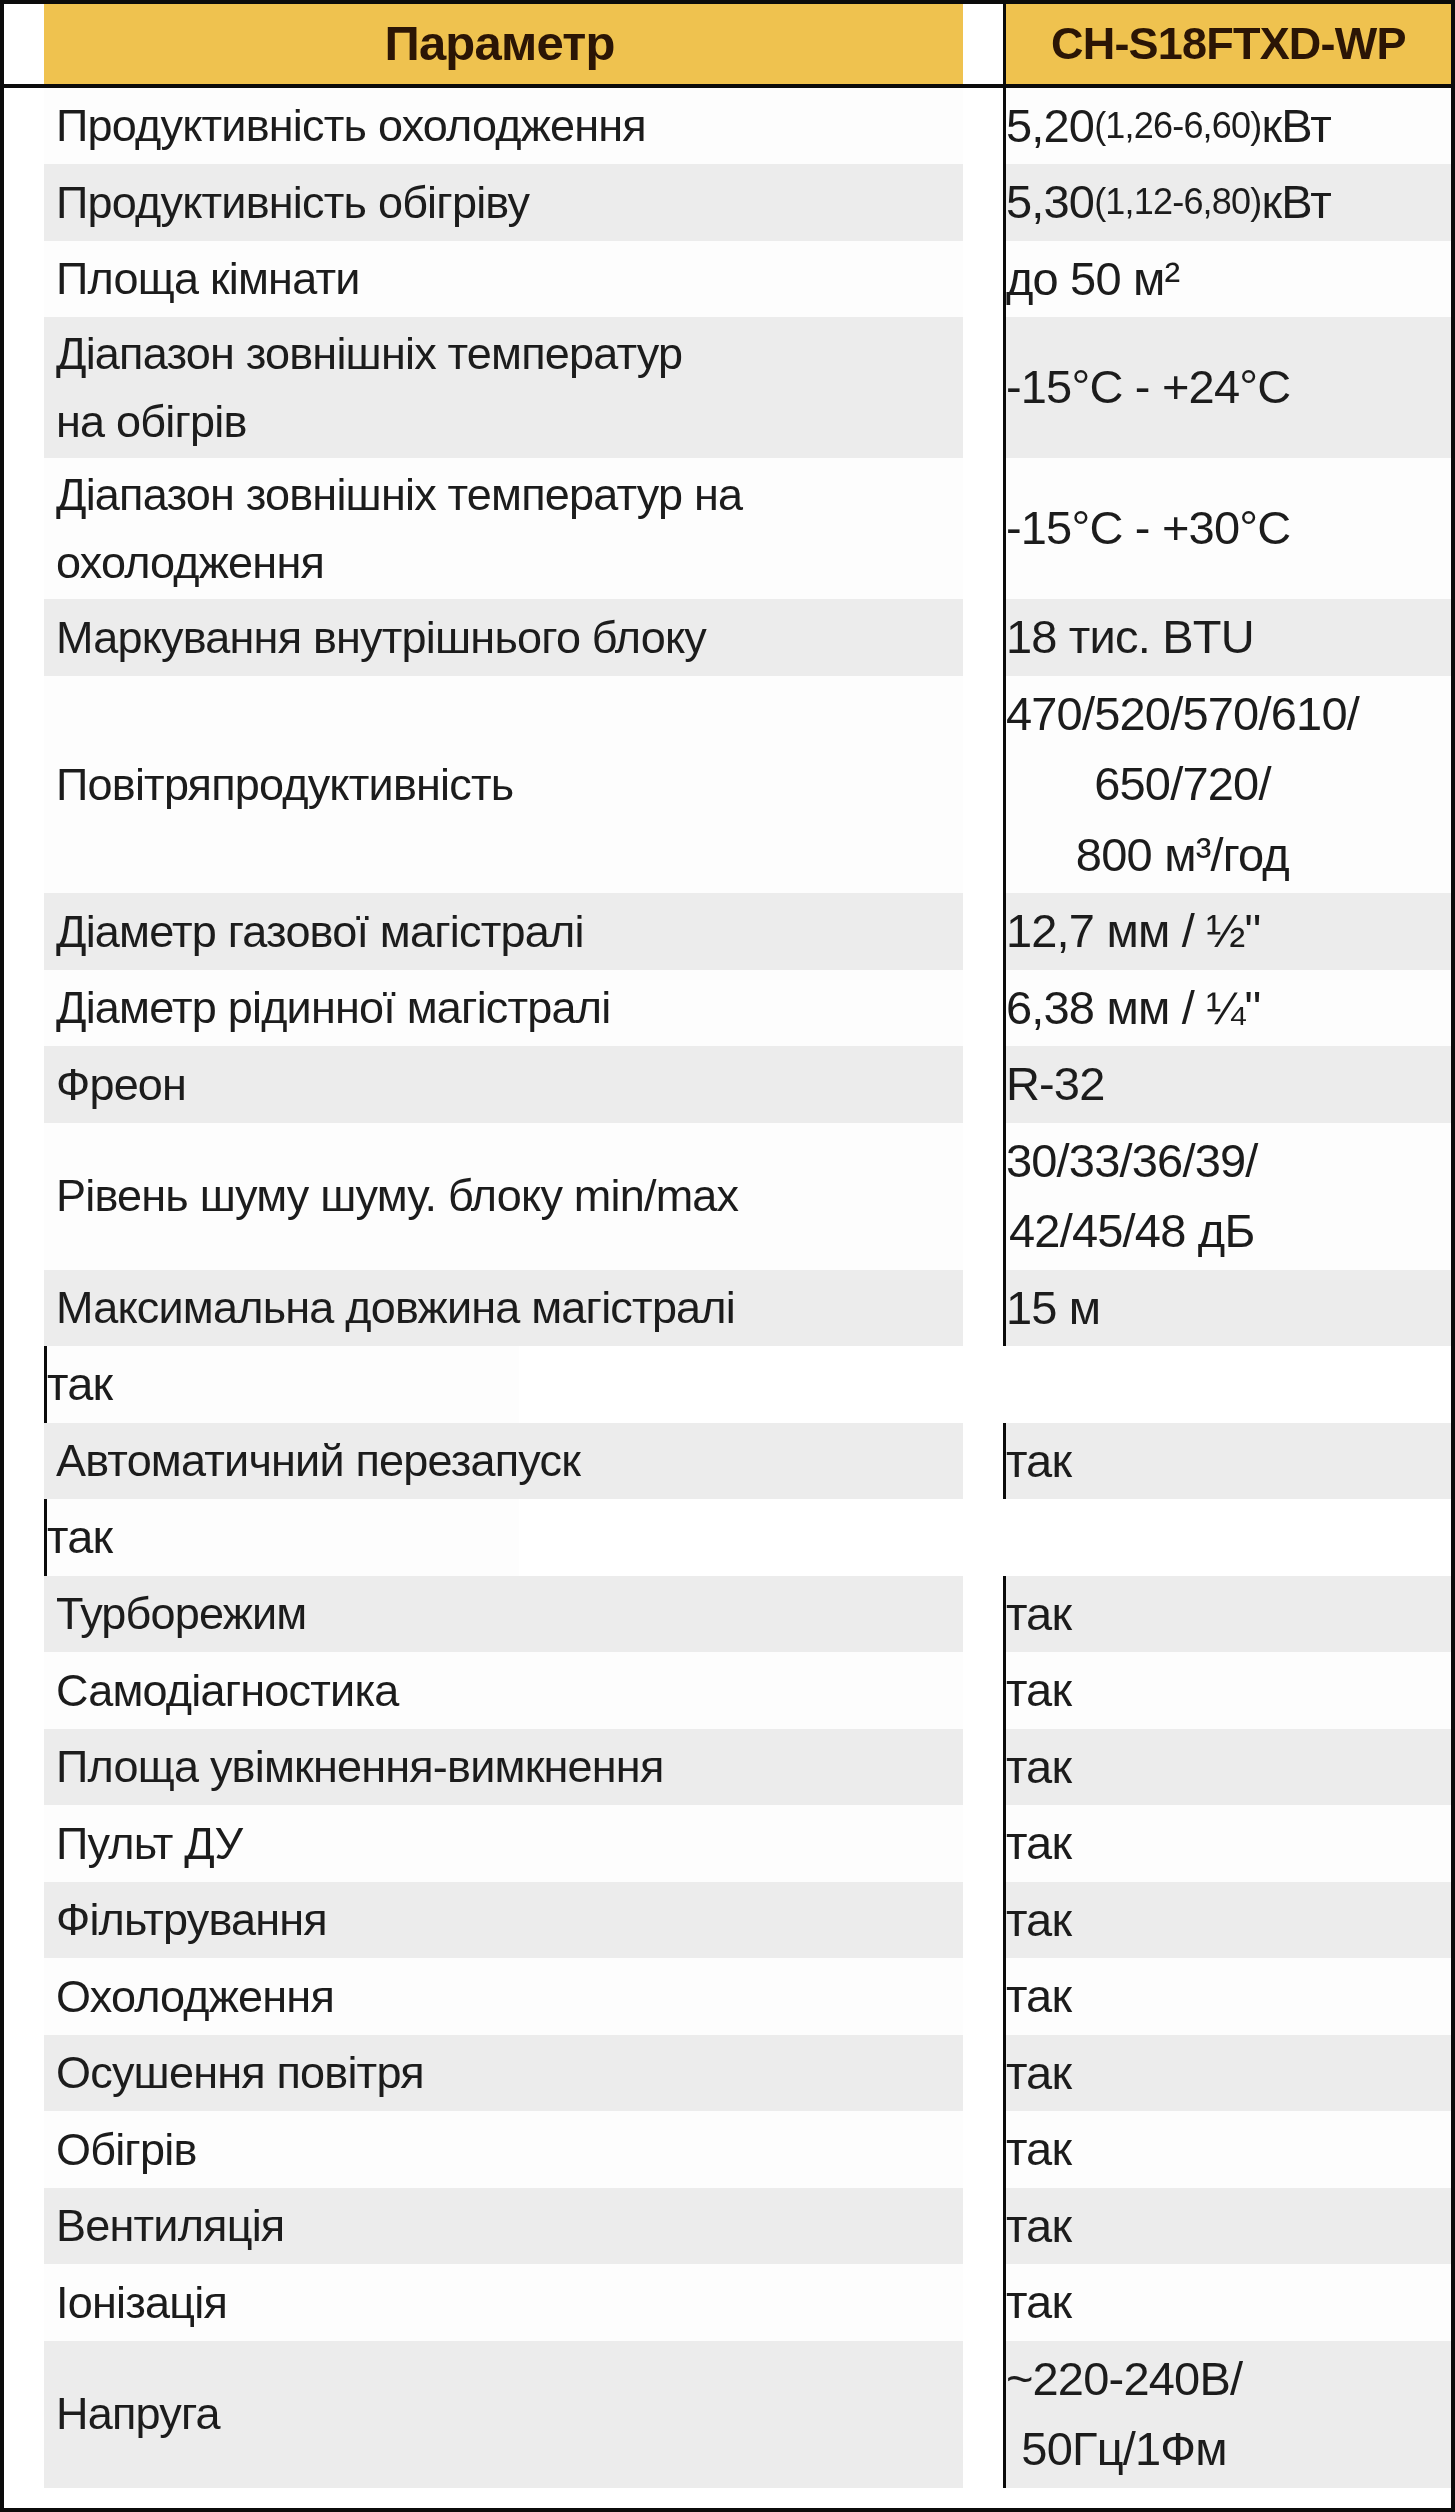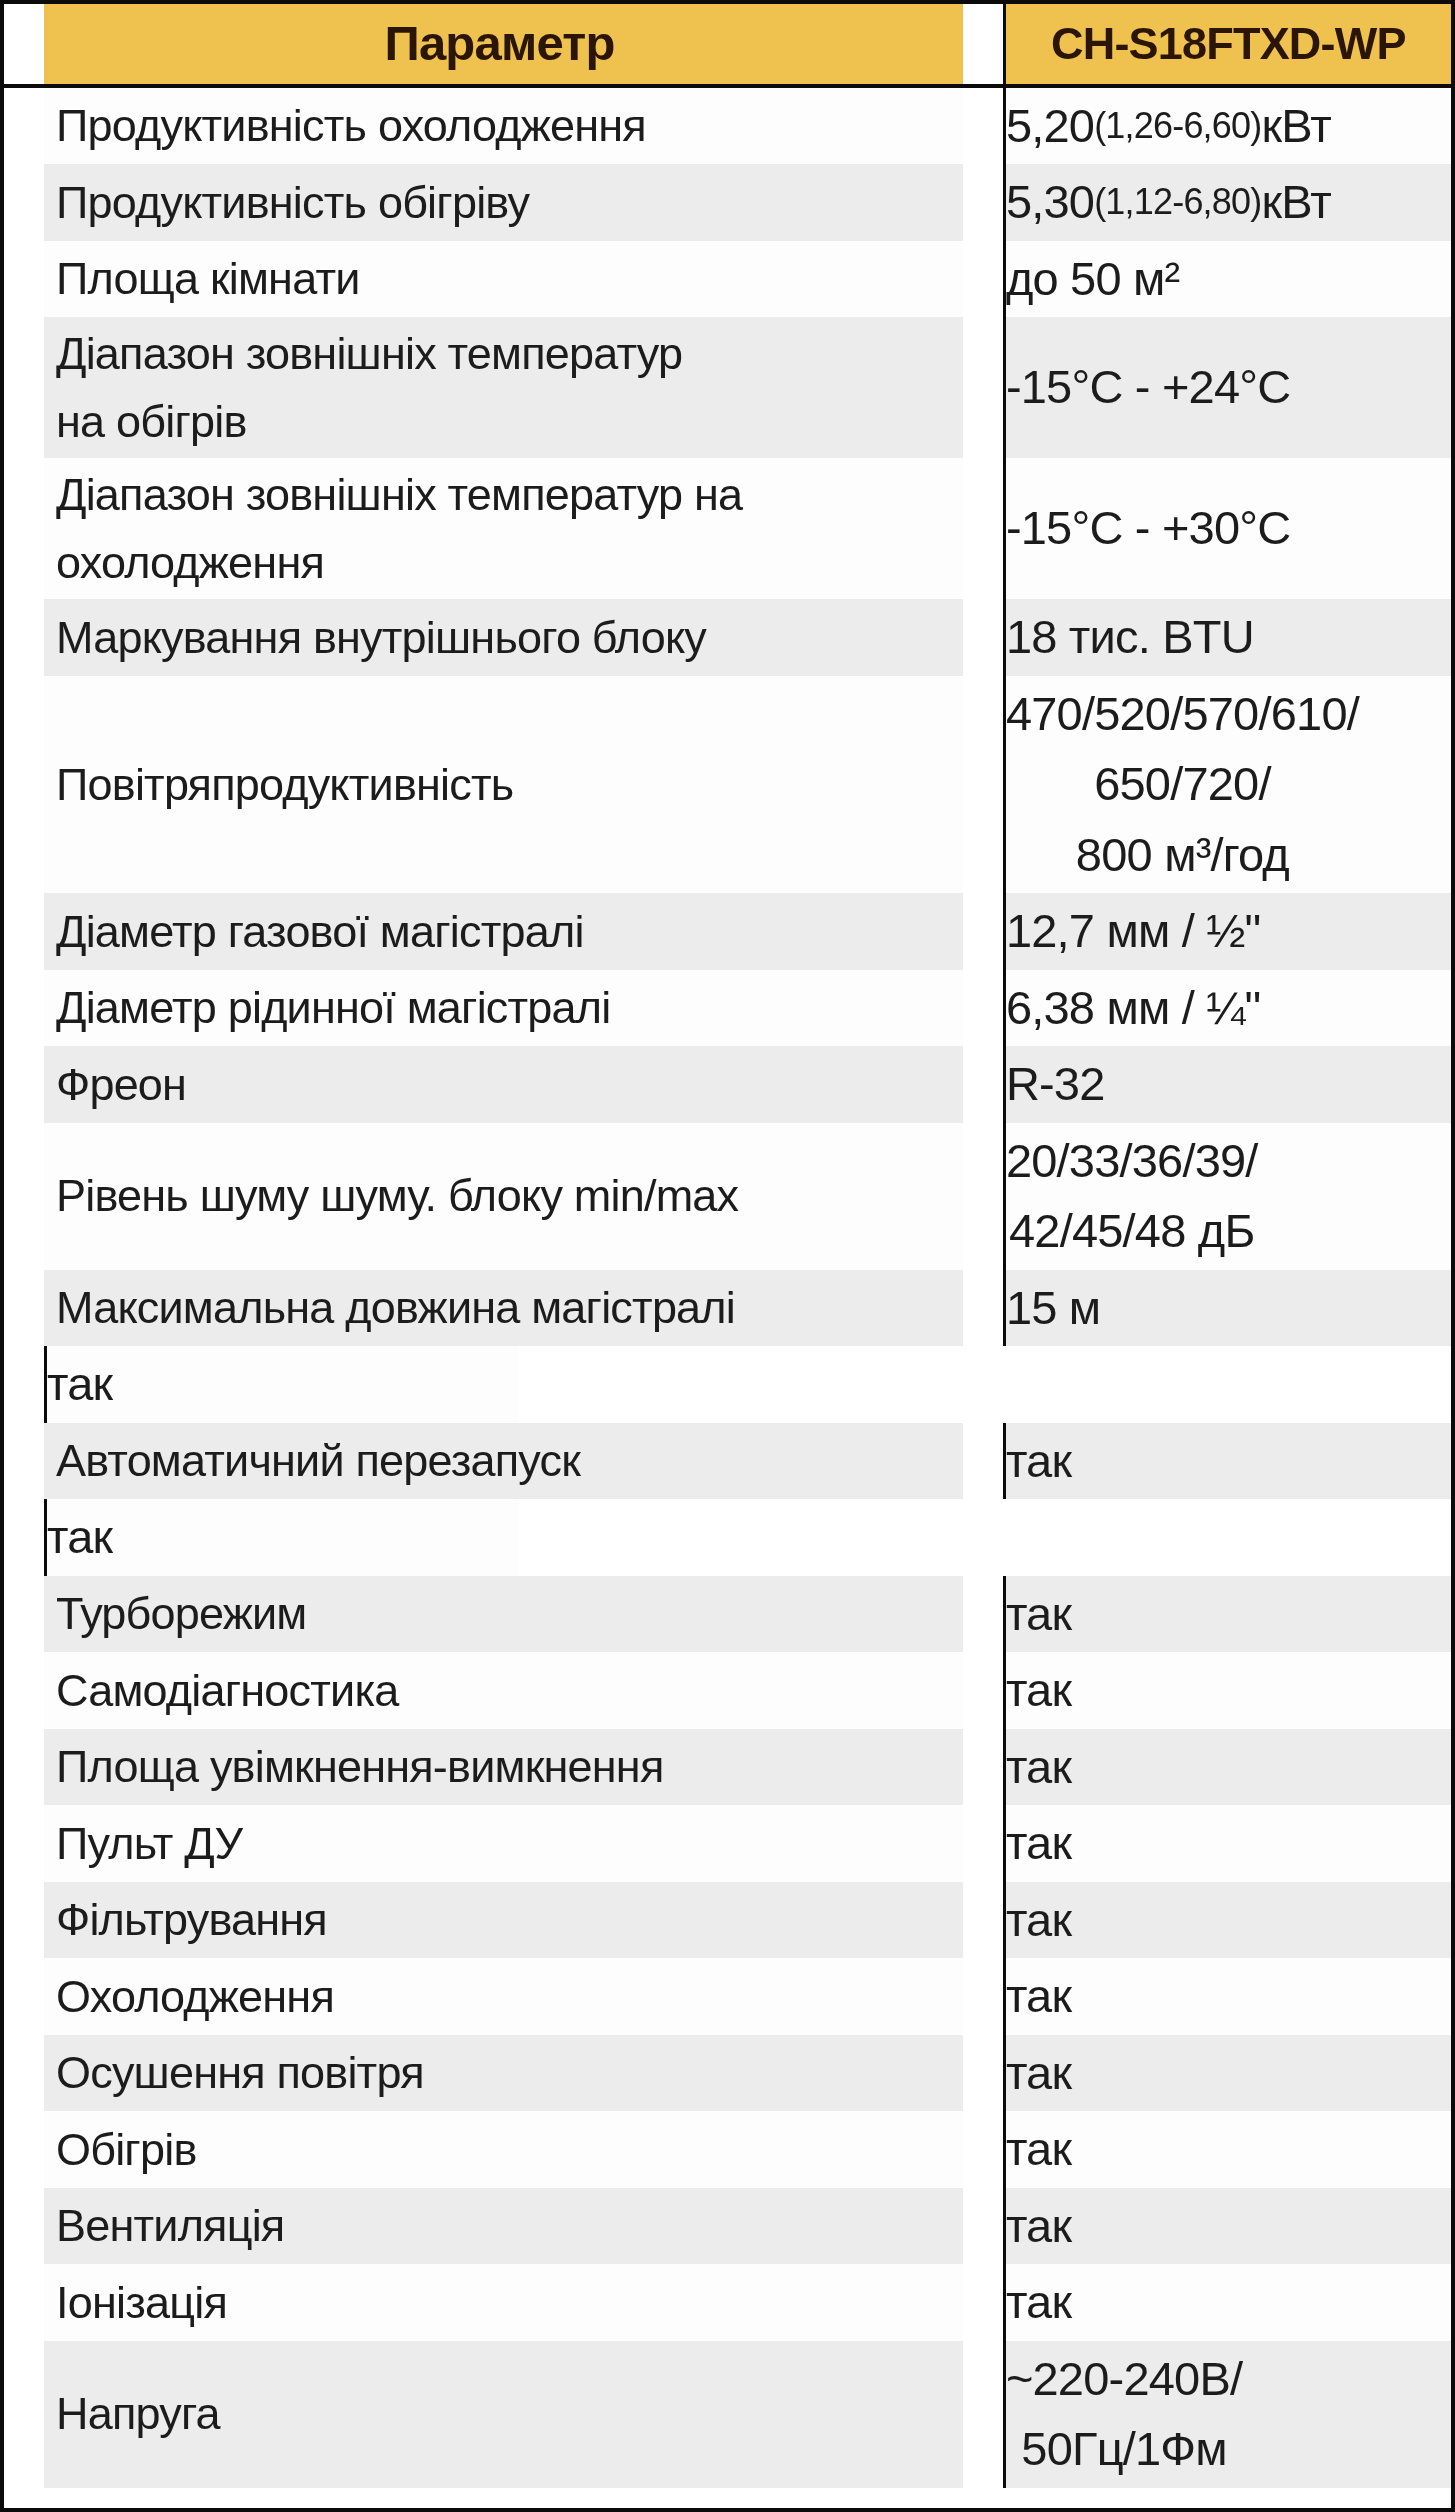--- a/index.html
+++ b/index.html
@@ -129,21 +129,21 @@
     <div class="cell value">6,38 мм / ¼"</div>
   </div>
 
   <div class="trow">
     <div class="cell param">Фреон</div>
     <div class="cell value">R-32</div>
   </div>
 
   <div class="trow">
     <div class="cell param">Рівень шуму шуму. блоку min/max</div>
-    <div class="cell value">20/33/36/39/
+    <div class="cell value">30/33/36/39/
 42/45/48 дБ</div>
   </div>
 
   <div class="trow">
     <div class="cell param">Максимальна довжина магістралі</div>
     <div class="cell value">15 м</div>
   </div>
 
   <div class="trow">
     <div class="cell value">так</div>

